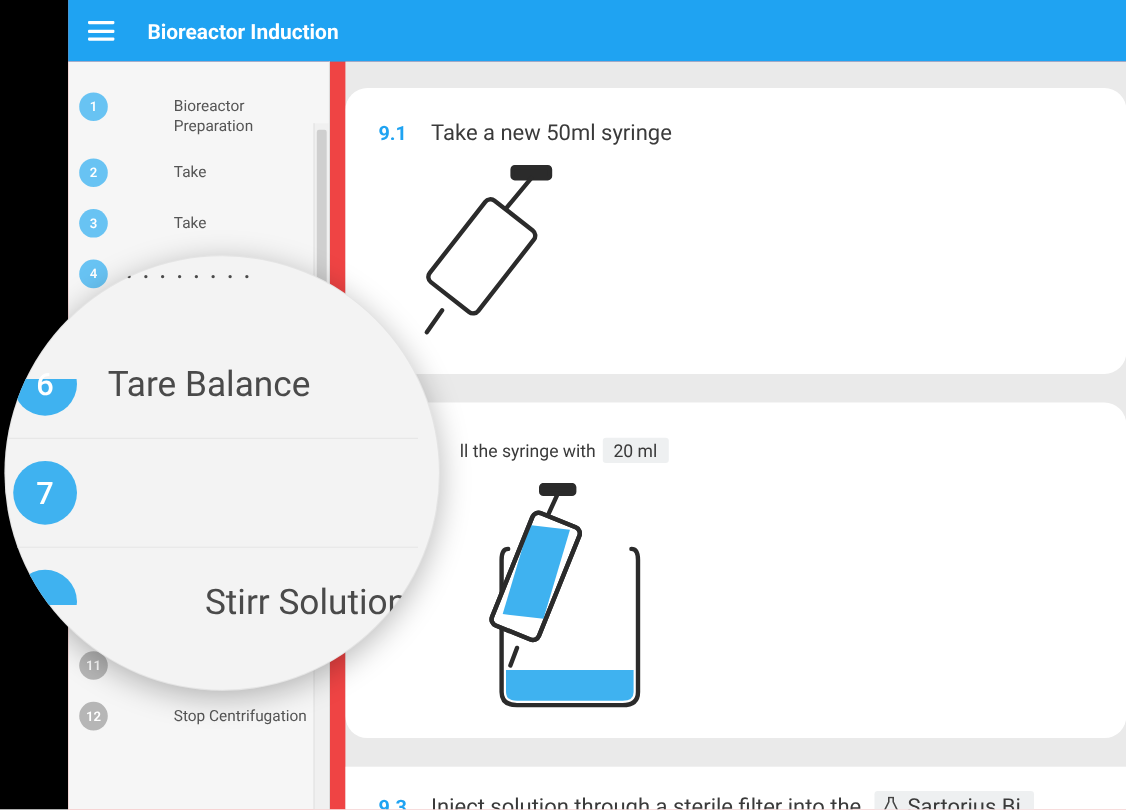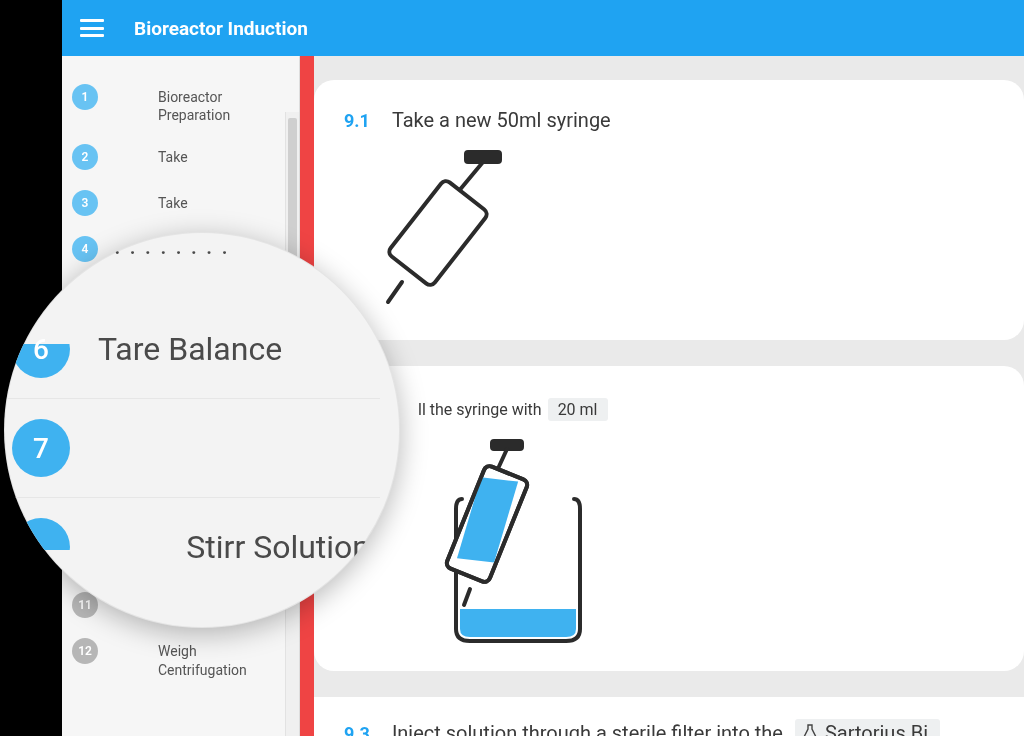--- a/index.html
+++ b/index.html
@@ -80,21 +80,21 @@
         <div class="num blue">4</div>
         <div class="label">De</div>
       </div>
       <div style="height:310px"></div>
       <div class="side-item">
         <div class="num gray">11</div>
         <div class="label"></div>
       </div>
       <div class="side-item">
         <div class="num gray">12</div>
-        <div class="label">Weigh Centrifugation</div>
+        <div class="label">Stop Centrifugation</div>
       </div>
     </div>
     <div class="scrollbar">
           <div class="thumb"></div>
         </div>
   </div>
 
   <div class="content">
 
     <div class="card">

